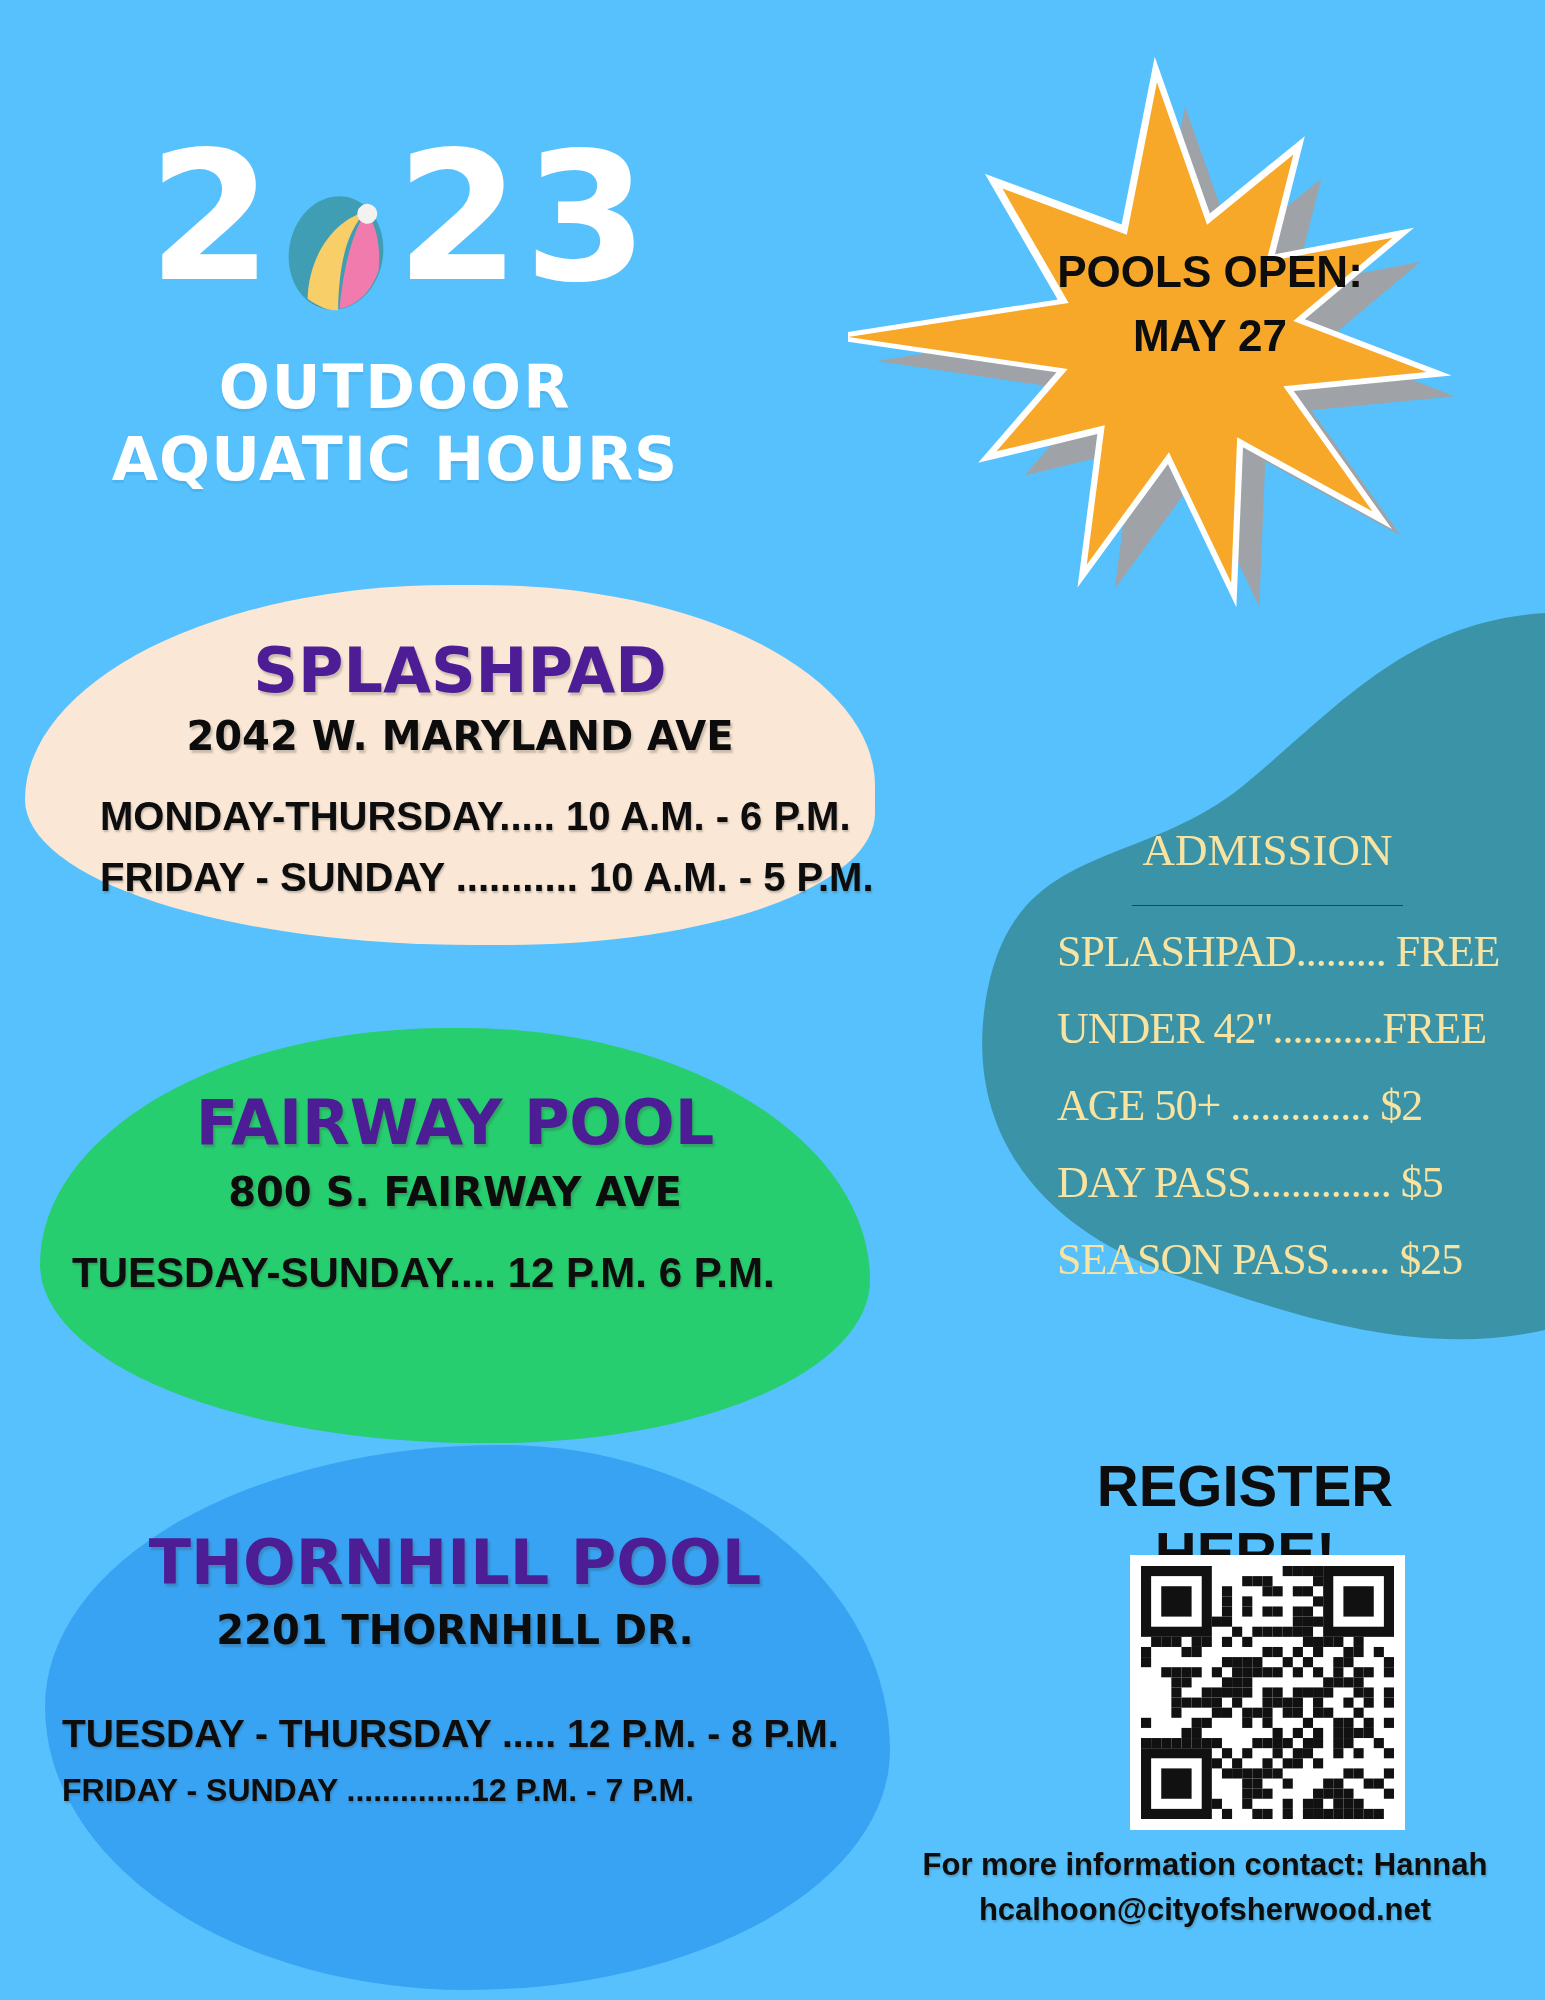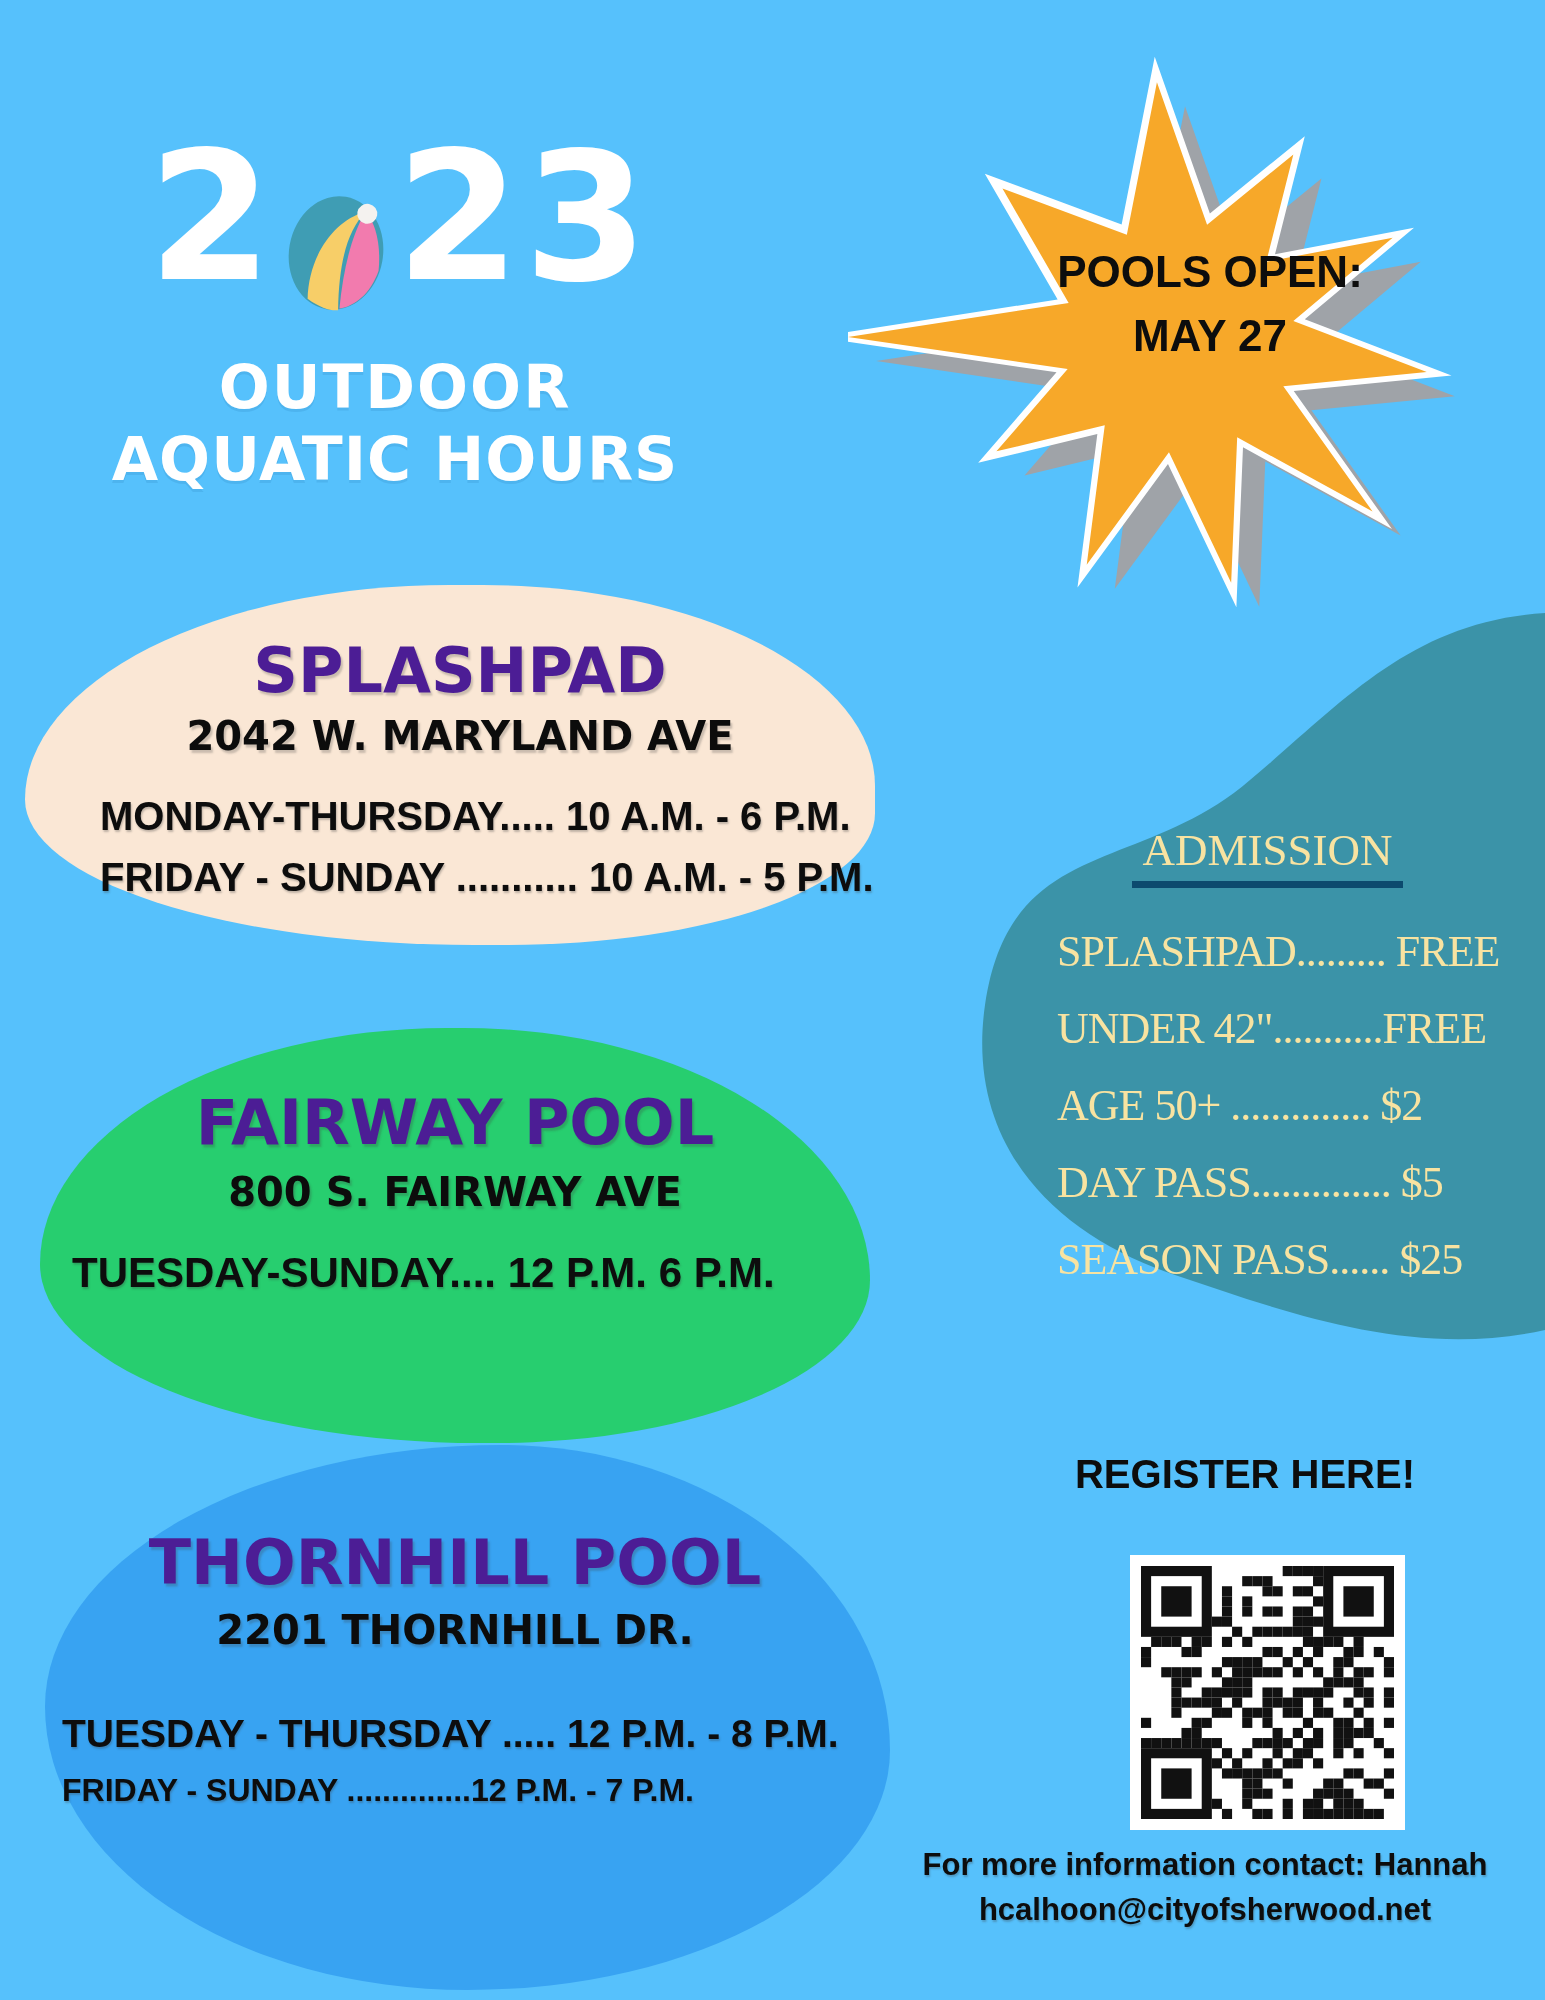--- a/index.html
+++ b/index.html
@@ -59,31 +59,31 @@
   #thorn-blob{left:45px; top:1445px; width:845px; height:545px; background:#38A3F2;
     border-radius:54% 46% 50% 50% / 48% 56% 44% 52%;}
 
   
   #adm-svg{left:940px; top:585px; width:605px; height:800px;}
   #adm-title{
     left:1040px; top:812px; width:455px; text-align:center;
     color:#F8E3A1; font-family:"Liberation Serif",serif;
     font-variant:small-caps; font-size:64px; line-height:1;
   }
-  #adm-title .ul{border-bottom:7px solid #0c4a6e; padding:0 10px 2px;}
+  #adm-title .ul{border-bottom:1px solid #0c4a6e; padding:0 10px 26px;}
   .adm-item{
     position:absolute; left:1057px; width:460px; color:#F8E3A1;
     font-family:"Liberation Serif",serif; font-size:44px; line-height:1;
     letter-spacing:-1px; white-space:nowrap;
   }
 
   
   #register{
     left:1000px; top:1452px; width:490px; text-align:center;
-    color:#0d0d0d; font-size:40px; font-weight:bold;
+    color:#0d0d0d; font-size:58px; font-weight:bold;
     font-family:"Liberation Sans",sans-serif;
   }
   #qr-box{left:1130px; top:1555px; width:275px; height:275px; background:#ffffff;}
   #qr-box svg{position:absolute; left:11px; top:11px;}
   #contact{
     left:905px; top:1842px; width:600px; text-align:center;
     color:#0d0d0d; font-size:31px; font-weight:bold; line-height:45px;
     font-family:"Liberation Sans",sans-serif;
     text-shadow:1px 2px 2px rgba(60,60,60,.3);
   }

